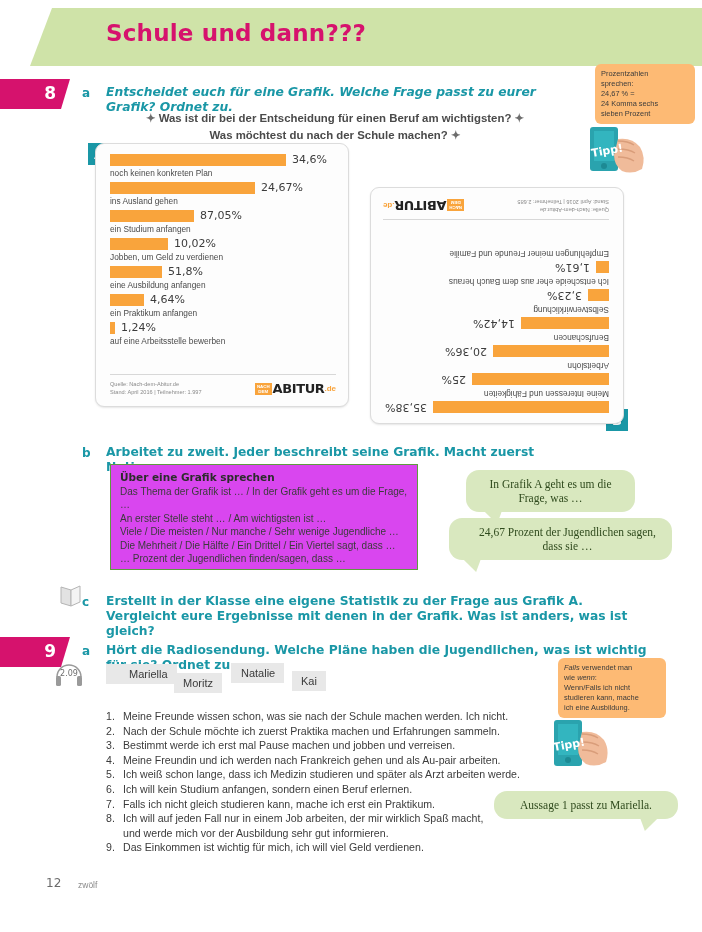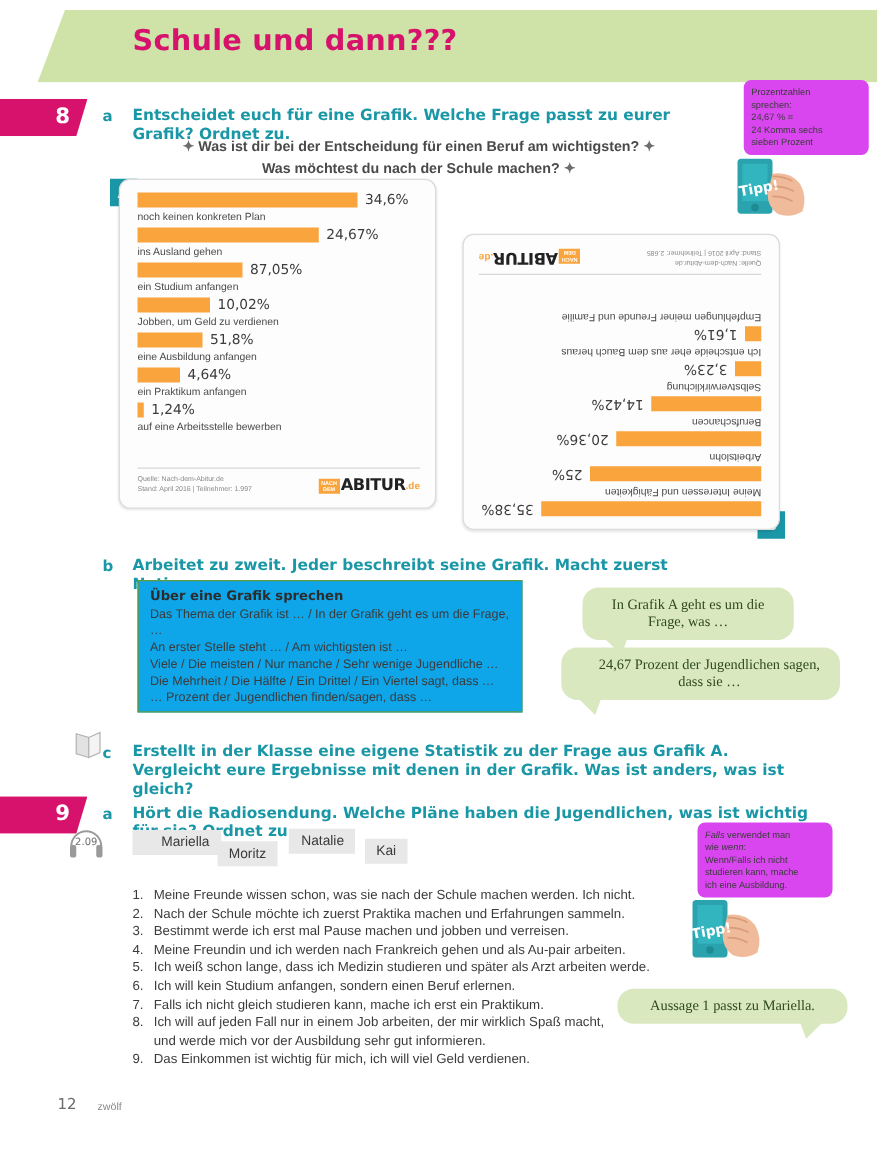--- a/index.html
+++ b/index.html
@@ -83,30 +83,30 @@
     background:#f9a43c;color:#fff;font-size:4.4px;font-weight:bold;line-height:5px;
     padding:1px 2px;text-align:center;margin-right:1px;
   }
   .logo-txt{font-size:13px;font-weight:bold;color:#222;letter-spacing:-.4px;
     font-family:"DejaVu Sans", sans-serif;}
   .logo-de{font-size:8px;font-weight:bold;color:#f9a43c;}
   .flip{transform:rotate(180deg);}
 
   
   .tipp-box{
-    position:absolute;background:#d946ef;border-radius:6px;padding:5px 6px;
+    position:absolute;background:#fdba74;border-radius:6px;padding:5px 6px;
     font-size:7.4px;color:#3b3b3b;line-height:10px;
   }
   .tipp-box i{}
   .tipp-phone{position:absolute;}
 
   
   .greenbox{
     position:absolute;left:110px;top:464px;width:288px;height:92px;
-    border:1.5px solid #5f9b3f;background:#0ea5e9;padding:6px 9px;
+    border:1.5px solid #5f9b3f;background:#d946ef;padding:6px 9px;
   }
   .greenbox h4{margin:0 0 2px 0;font-size:10.5px;font-weight:bold;color:#2c2c2c;
     font-family:"DejaVu Sans", sans-serif;}
   .greenbox p{margin:0;font-size:10px;line-height:13.4px;color:#3b3b3b;}
 
   
   .bubble{
     position:absolute;background:#d9e8bf;border-radius:13px;
     font-family:"Liberation Serif", serif;font-size:11.5px;color:#2f4a1d;
     text-align:center;padding:7px 12px;line-height:14px;
@@ -150,21 +150,21 @@
 
 <div class="page">
 
   <div class="header-band"></div>
   <div class="header-title">Schule und dann???</div>
 
   <div class="num-tab tab8">
     <span>8</span>
   </div>
   <div class="task-letter" style="left:82px;top:86px;">a</div>
-  <div class="task-head" style="left:106px;top:85px;width:470px;">Entscheidet euch für eine Grafik. Welche Frage passt zu eurer Grafik? Ordnet zu.</div>
+  <div class="task-head" style="left:106px;top:85px;width:470px;font-style:italic;">Entscheidet euch für eine Grafik. Welche Frage passt zu eurer Grafik? Ordnet zu.</div>
 
   <div class="subquestion">
     <span class="dia">✦</span>
     <span>Was ist dir bei der Entscheidung für einen Beruf am wichtigsten?</span>
     <span class="dia">✦</span><br>
     <span>Was möchtest du nach der Schule machen?</span>
     <span class="dia">✦</span>
   </div>
 
   <div class="tipp-box" style="left:595px;top:64px;width:88px;">

